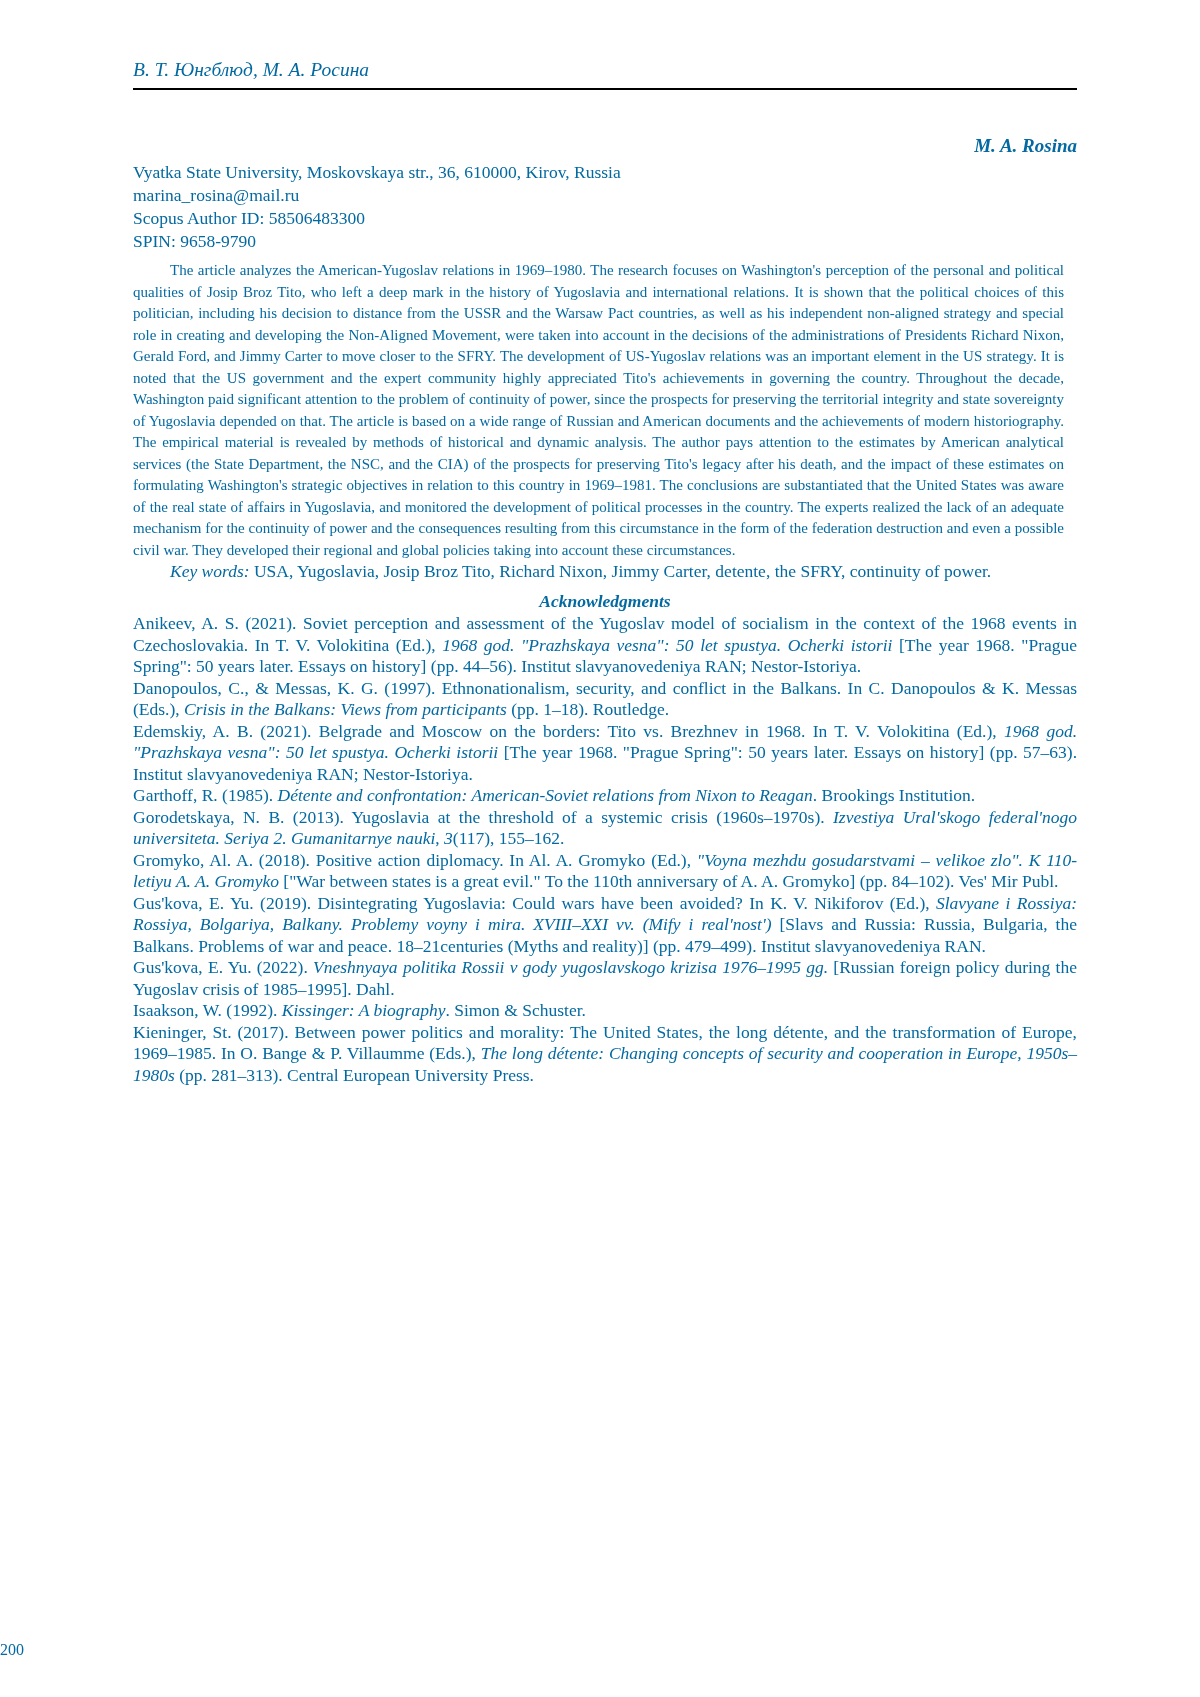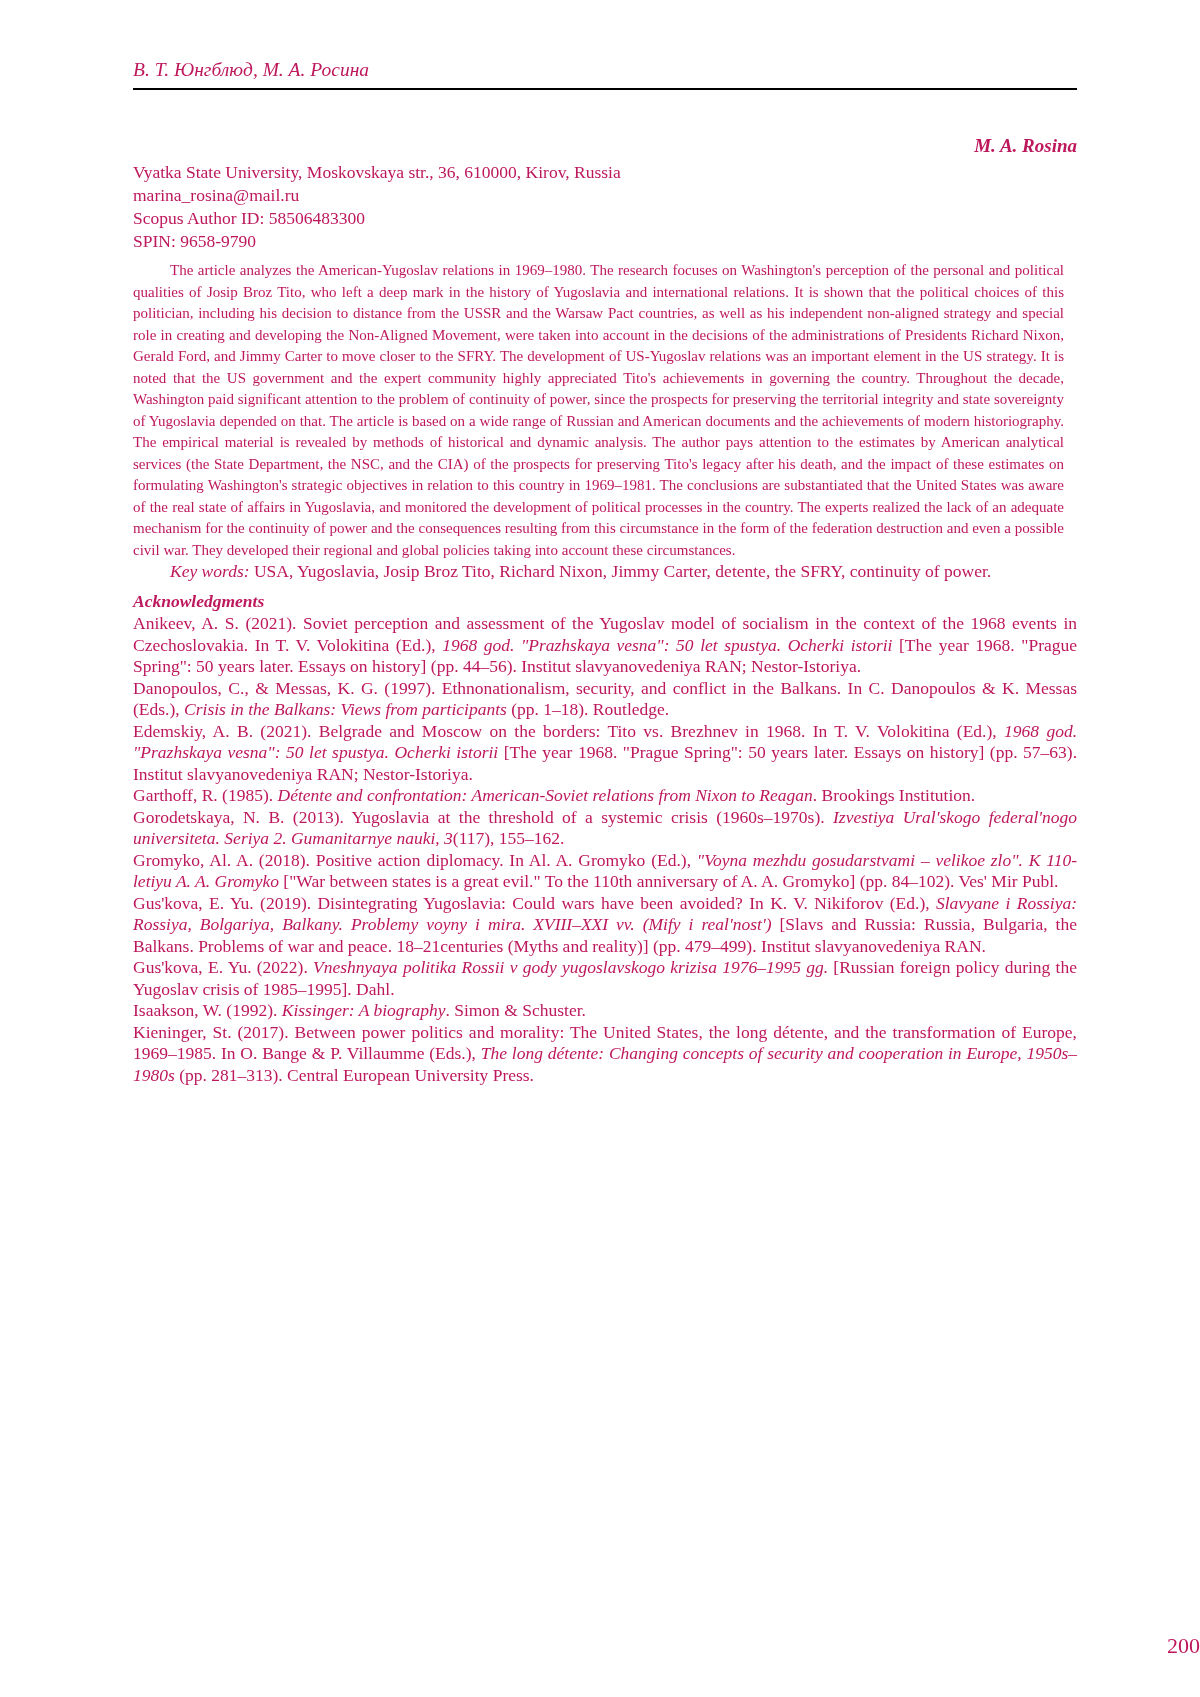--- a/index.html
+++ b/index.html
@@ -6,21 +6,21 @@
     margin: 0;
     padding: 0;
     background: #ffffff;
   }
   .page {
     position: relative;
     width: 1200px;
     height: 1697px;
     margin: 0 auto;
     background: #ffffff;
-    color: #be185d;
+    color: #0369a1;
     font-family: "Liberation Serif", "DejaVu Serif", serif;
     box-sizing: border-box;
     padding: 58px 123px 0 133px;
     overflow: hidden;
   }
   .running-header {
     font-style: italic;
     font-size: 19.5px;
     line-height: 24px;
     margin: 0;
@@ -52,20 +52,21 @@
   }
   .keywords {
     margin: 0;
     text-align: justify;
     font-size: 17.5px;
     line-height: 21.5px;
     text-indent: 37px;
   }
   .section-heading {
     margin: 8px 0 1px 0;
+    text-align: center;
     font-weight: bold;
     font-style: italic;
     font-size: 17.5px;
     line-height: 21.5px;
   }
   .footnote {
     margin: 0;
     text-align: justify;
     font-size: 17.5px;
     line-height: 21.5px;
@@ -79,22 +80,22 @@
     margin: 0;
     text-align: justify;
     font-size: 17.5px;
     line-height: 21.5px;
   }
   .page-number {
     position: absolute;
     bottom: 38px;
     left: 0;
     right: 0;
-    text-align: right;
-    font-size: 22px;
+    text-align: left;
+    font-size: 16px;
   }
 </style>
 </head>
 <body>
 
 <div class="page">
 
   <p class="running-header">В. Т. Юнгблюд, М. А. Росина</p>
   <hr class="header-rule">
 

